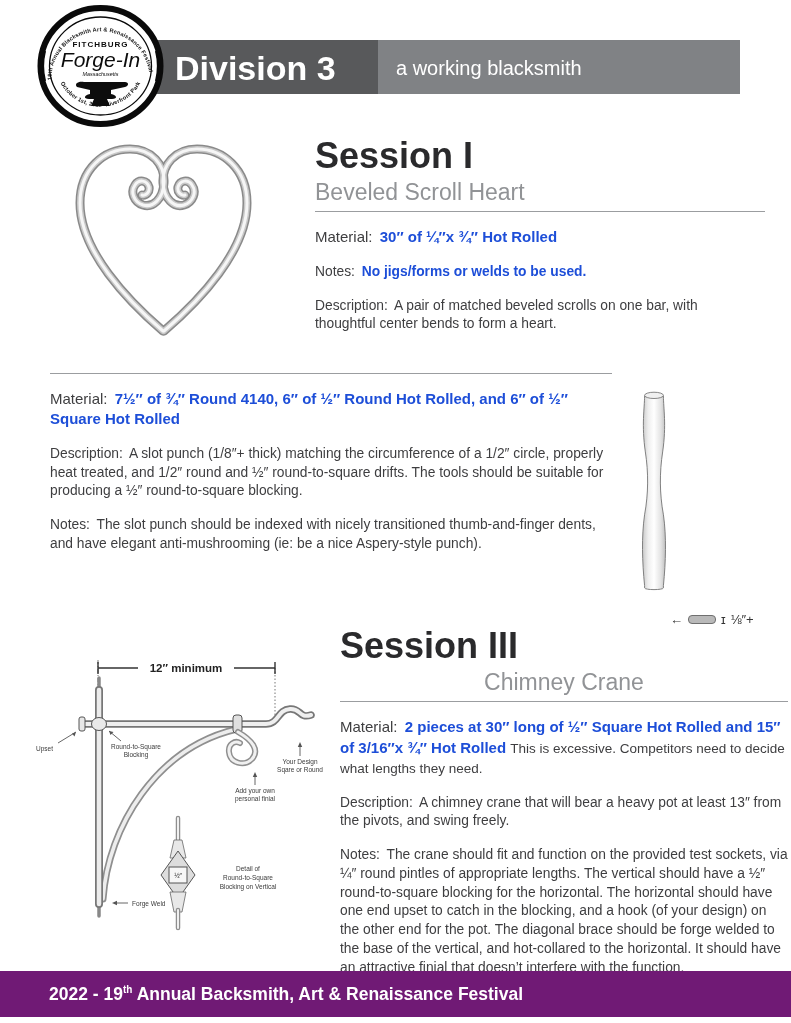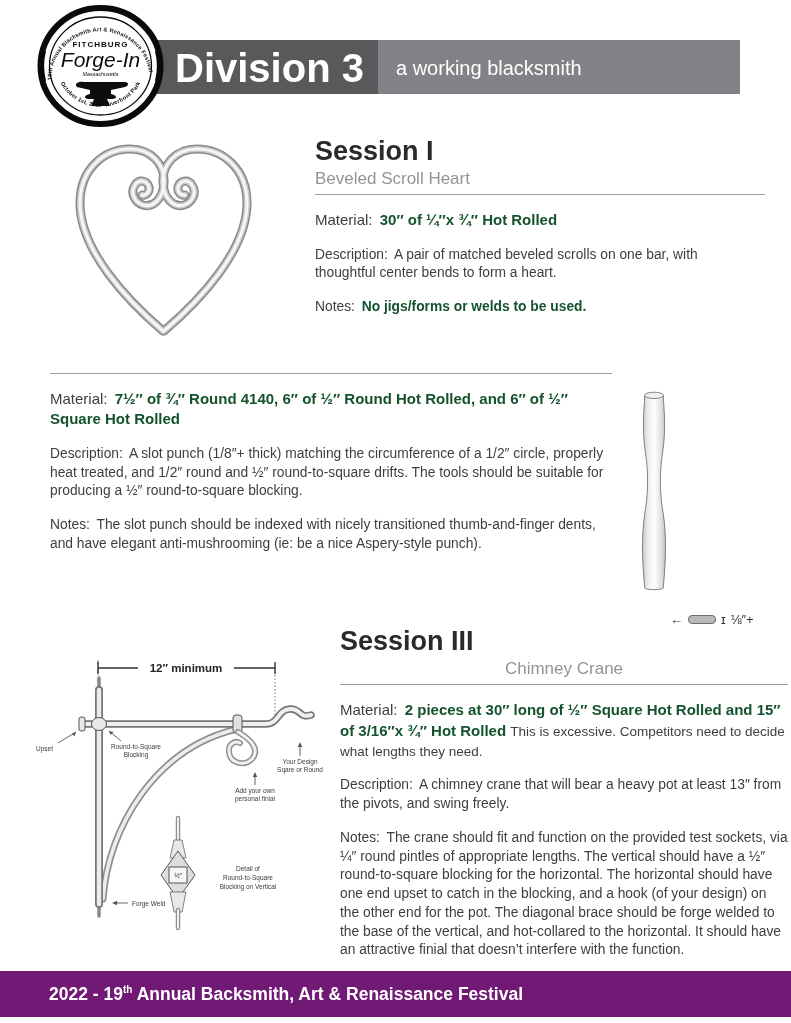--- a/index.html
+++ b/index.html
@@ -6,35 +6,35 @@
   .page{
     position:relative;width:791px;height:1023px;background:#ffffff;
     margin:0 auto;overflow:hidden;
     font-family:"Liberation Sans", sans-serif;color:#3e3e40;
   }
   
   .bar-dark{position:absolute;left:130px;top:40px;width:248px;height:54px;background:#58595b;}
   .bar-light{position:absolute;left:378px;top:40px;width:362px;height:54px;background:#808285;}
   .division-title{
     position:absolute;left:175px;top:44px;width:200px;height:48px;
-    color:#fff;font-size:40px;font-weight:bold;line-height:48px;
+    color:#fff;font-size:34px;font-weight:bold;line-height:48px;
   }
   .tagline{
     position:absolute;left:396px;top:44px;height:48px;
     color:#fff;font-size:20px;line-height:48px;font-weight:400;
   }
   .logo{position:absolute;left:37px;top:5px;z-index:2;}
   
   .session{position:absolute;}
-  .h-black{font-weight:bold;font-size:27px;color:#2a2a2c;line-height:1.12;}
-  .h-gray{font-weight:400;font-size:17px;color:#919396;line-height:1.18;}
+  .h-black{font-weight:bold;font-size:36px;color:#2a2a2c;line-height:1.12;}
+  .h-gray{font-weight:400;font-size:23px;color:#919396;line-height:1.18;}
   .rule{border:none;border-top:1.6px solid #9b9da0;margin:5px 0 0 0;}
   .para{font-size:13.8px;line-height:1.36;margin:15px 0 0 0;color:#3e3e40;}
   .mat{font-size:15px;}
-  .bold{font-weight:bold;color:#14532d;}
+  .bold{font-weight:bold;color:#1d4ed8;}
   .lbl{margin-right:3px;}
   .mat-note{font-weight:400;font-size:13.5px;color:#3e3e40;}
   
   .heart-fig{position:absolute;left:56px;top:131px;}
   .punch-fig{position:absolute;left:632px;top:364px;}
   .punch-note{
     position:absolute;left:670px;top:612px;display:flex;align-items:center;gap:5px;
     font-size:13px;color:#333;
   }
   .pill{width:26px;height:7px;background:#b9b9b9;border:1px solid #6f6f6f;border-radius:4px;}
@@ -103,27 +103,27 @@
   </div>
 
   <div class="session" style="left:315px;top:136px;width:450px;">
     <div class="h-black">Session I</div>
     <div class="h-gray" style="margin-top:3px;">Beveled Scroll Heart</div>
     <hr class="rule">
     <p class="para mat">
       <span class="lbl">Material:</span>
       <span class="bold">30″ of ¼″x ¾″ Hot Rolled</span>
     </p>
+    <p class="para">
+      <span class="lbl">Notes:</span>
+      <span class="bold">No jigs/forms or welds to be used.</span>
+    </p>
     <p class="para" style="width:420px;">
       <span class="lbl">Description:</span>
       <span>A pair of matched beveled scrolls on one bar, with thoughtful center bends to form a heart.</span>
-    </p>
-    <p class="para">
-      <span class="lbl">Notes:</span>
-      <span class="bold">No jigs/forms or welds to be used.</span>
     </p>
   </div>
 
   <div class="session" style="left:50px;top:368px;width:562px;">
     <hr class="rule">
     <p class="para mat">
       <span class="lbl">Material:</span>
       <span class="bold">7½″ of ¾″ Round 4140,  6″ of ½″ Round Hot Rolled, and 6″ of ½″ Square Hot Rolled</span>
     </p>
     <p class="para">

